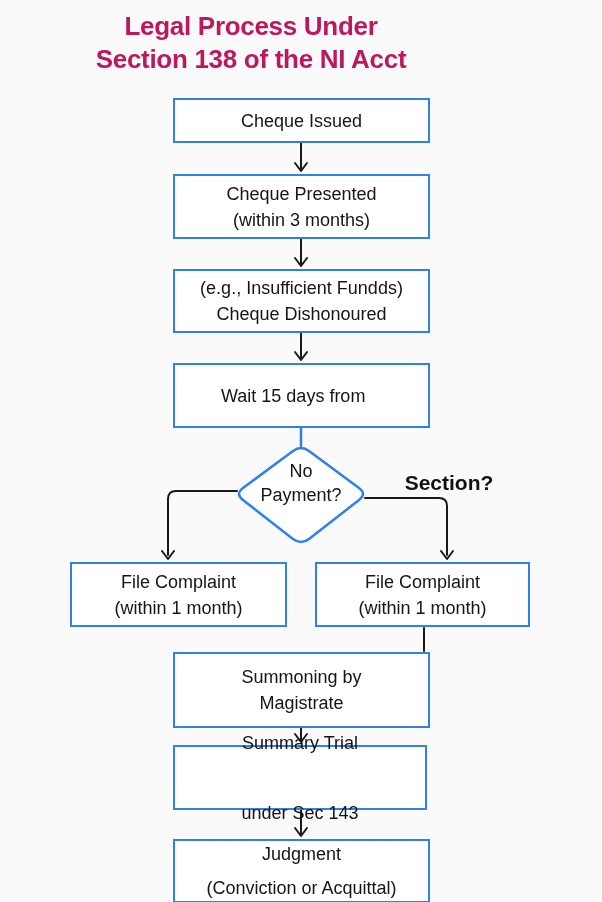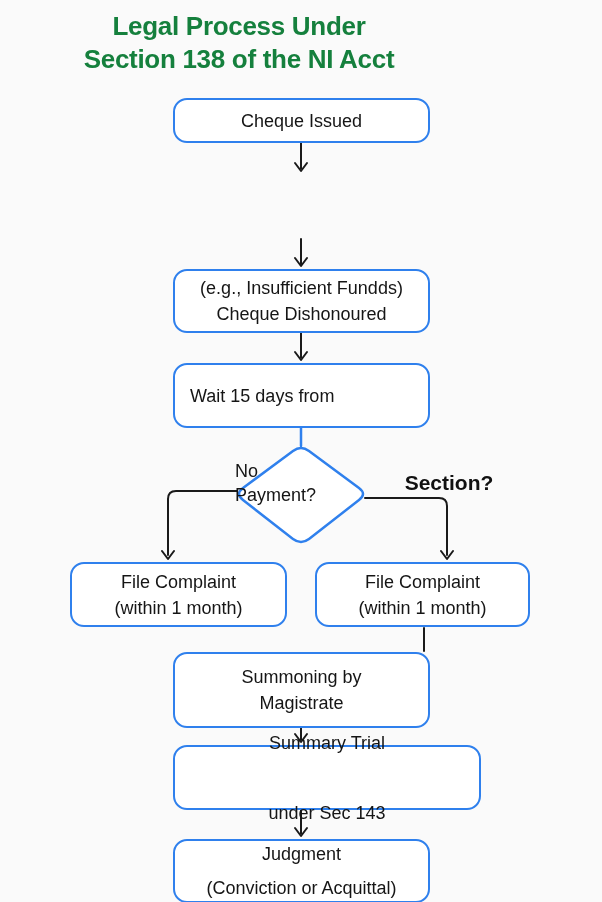--- a/index.html
+++ b/index.html
@@ -18,61 +18,62 @@
   }
   .title {
     position: absolute;
     top: 10px;
     left: 0;
     width: 478px;
     text-align: center;
     font-size: 26px;
     line-height: 33px;
     font-weight: 700;
-    color: #15803d;
+    color: #be185d;
     letter-spacing: -0.3px;
+    padding-left: 12px;
   }
   .connector-layer {
     position: absolute;
     top: 0;
     left: 0;
     width: 602px;
     height: 902px;
   }
   .node {
     position: absolute;
     box-sizing: border-box;
     background: #ffffff;
     border: 2.5px solid #2f80ed;
-    border-radius: 14px;
+    border-radius: 0;
     display: flex;
     flex-direction: column;
     justify-content: center;
     align-items: center;
     font-size: 18px;
     line-height: 26px;
     color: #151515;
     text-align: center;
   }
   .node--cheque-issued     { left: 173px; top:  98px; width: 257px; height: 45px; }
   .node--cheque-presented  { left: 173px; top: 174px; width: 257px; height: 65px; }
   .node--cheque-dishonoured{ left: 173px; top: 269px; width: 257px; height: 64px; }
   .node--wait-15-days      { left: 173px; top: 363px; width: 257px; height: 65px;
-                             align-items: flex-start; text-align: left; padding-left: 15px; }
+                             align-items: flex-start; text-align: left; padding-left: 46px; }
   .node--file-complaint-left  { left:  70px; top: 562px; width: 217px; height: 65px; }
   .node--file-complaint-right { left: 315px; top: 562px; width: 215px; height: 65px; }
   .node--summoning         { left: 173px; top: 652px; width: 257px; height: 76px; }
-  .node--summary-trial     { left: 173px; top: 745px; width: 308px; height: 65px; gap: 44px; }
+  .node--summary-trial     { left: 173px; top: 745px; width: 254px; height: 65px; gap: 44px; }
   .node--judgment          { left: 173px; top: 839px; width: 257px; height: 64px; gap: 8px; }
   .diamond-label {
     position: absolute;
     left: 235px;
     top: 459px;
     width: 132px;
-    text-align: left;
+    text-align: center;
     font-size: 18px;
     line-height: 24px;
     color: #151515;
   }
   .branch-label {
     position: absolute;
     left: 394px;
     top: 471px;
     width: 110px;
     text-align: center;
@@ -105,20 +106,24 @@
     <g stroke="#2f80ed" stroke-width="2.5" stroke-linecap="round" stroke-linejoin="round">
       <path fill="none" d="M301 428 V446"></path>
       <path fill="#ffffff" d="M293 451 Q301 445 309 451 L359 488 Q367 494 359 500 L309 539 Q301 545 293 539 L243 500 Q235 494 243 488 Z"></path>
     </g>
   </svg>
 
   <div class="node node--cheque-issued">
     <div>Cheque Issued</div>
   </div>
 
+  <div class="node node--cheque-presented">
+    <div>Cheque Presented</div>
+    <div>(within 3 months)</div>
+  </div>
 
   <div class="node node--cheque-dishonoured">
     <div>(e.g., Insufficient Fundds)</div>
     <div>Cheque Dishonoured</div>
   </div>
 
   <div class="node node--wait-15-days">
     <div>Wait 15 days from</div>
   </div>
 

